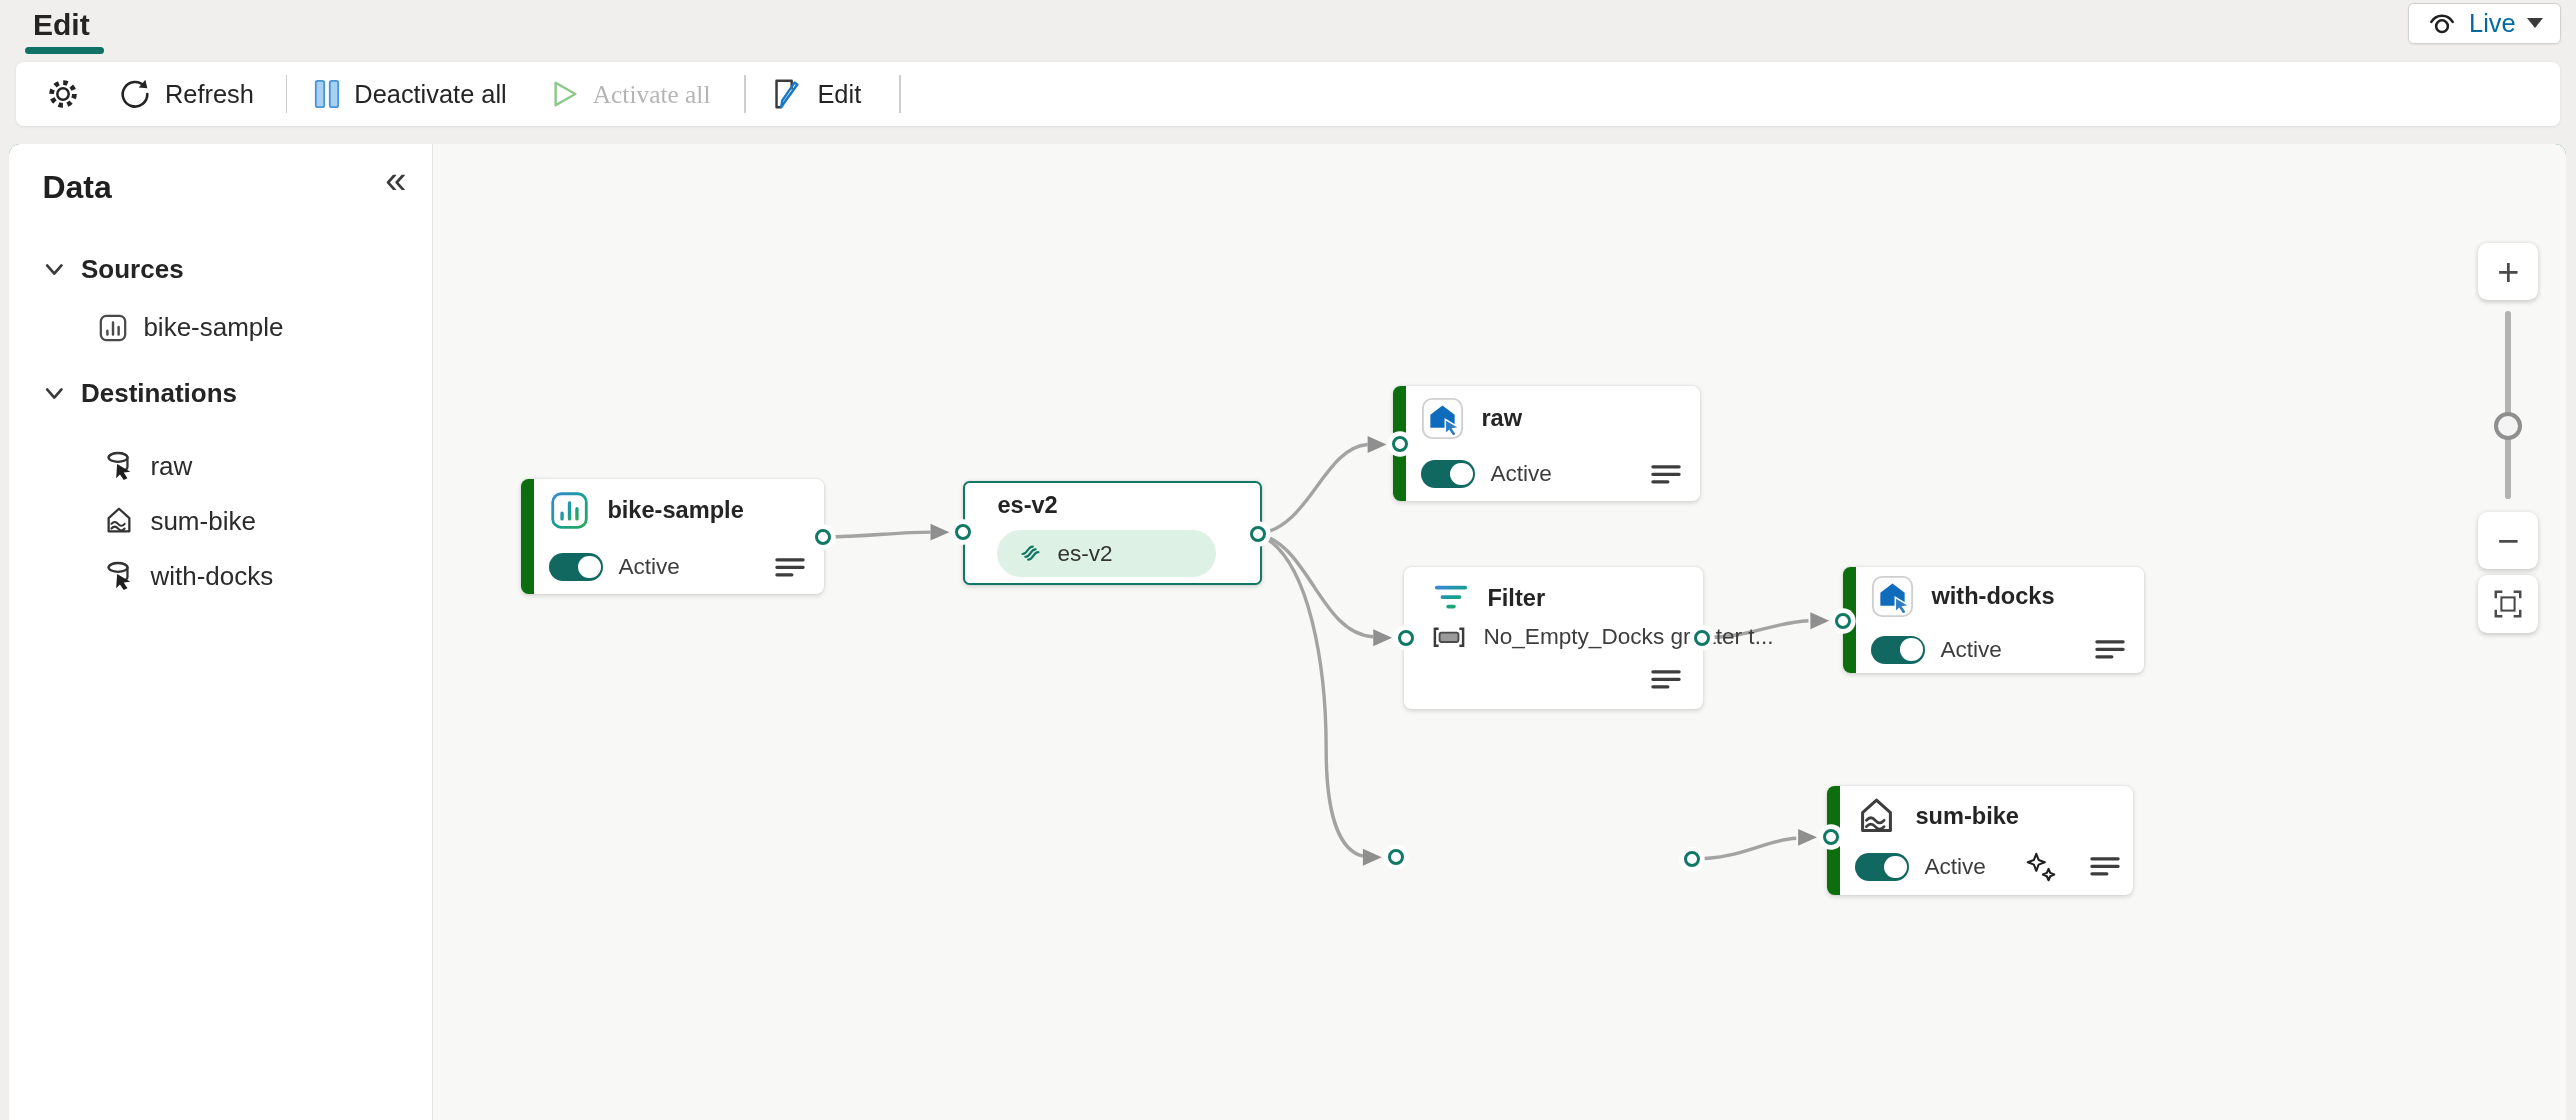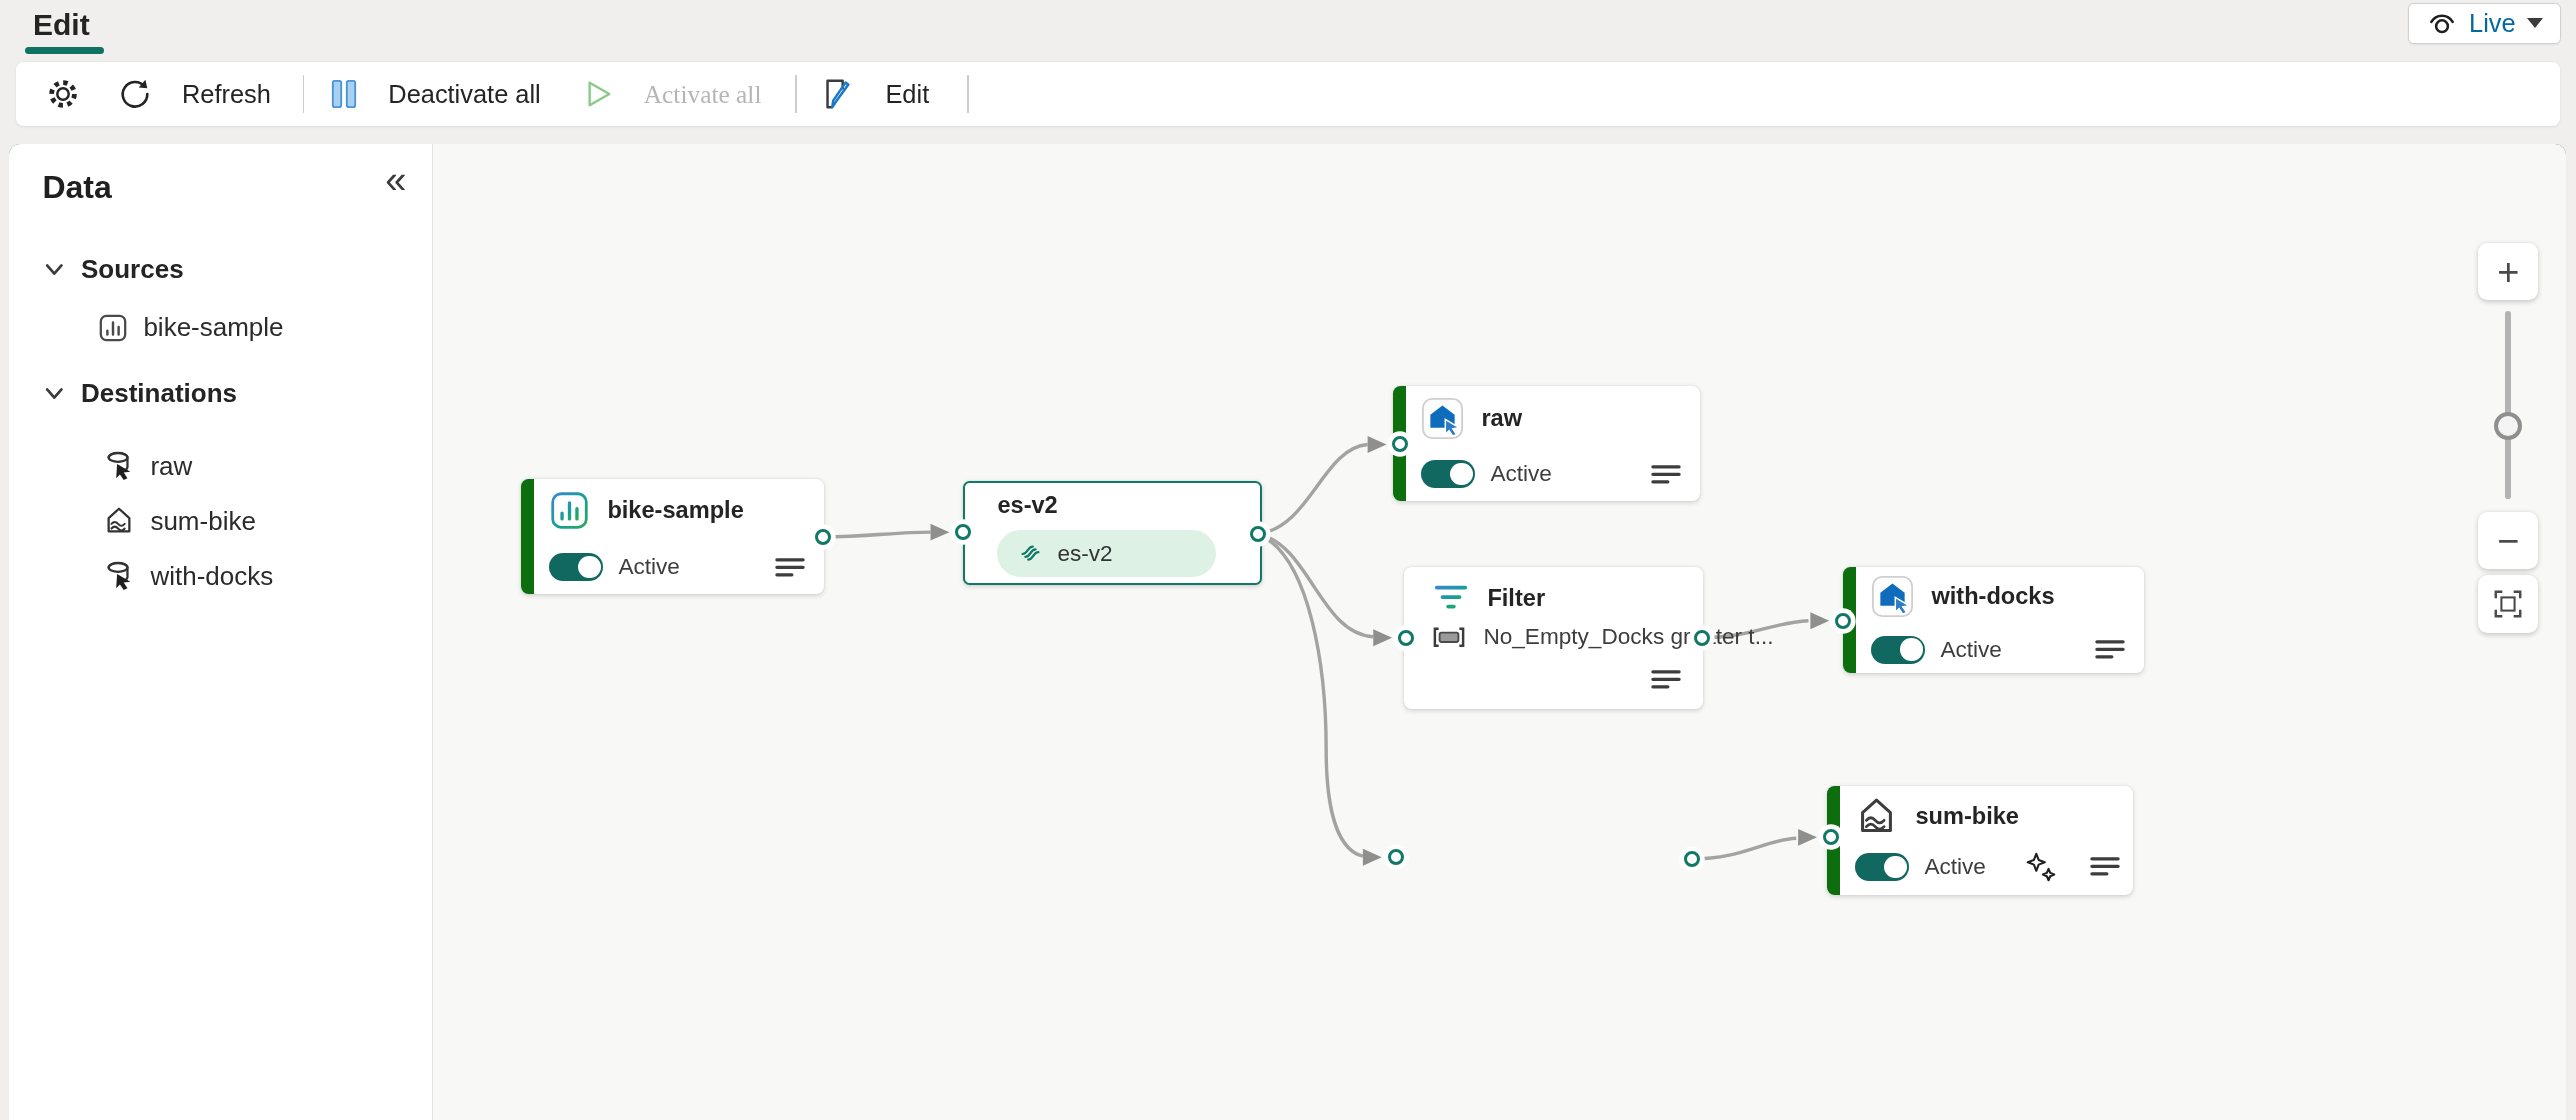--- a/index.html
+++ b/index.html
@@ -12,21 +12,21 @@
   .tab-underline { position:absolute; left:25.4px; top:47px; width:79px; height:6.6px; background:#0f7265; border-radius:3.8px; }
   .live-btn { position:absolute; right:15px; top:2.8px; height:41px; padding:0 17px; background:#fff;
               border:0.9px solid #d1d1d1; border-radius:5.7px; display:flex; align-items:center; gap:11.3px;
               box-shadow:0 0.9px 1.9px rgba(0,0,0,.07); cursor:pointer; }
   .live-btn span { font-size:25.4px; color:#0369a1; }
   .caret-down { width:0; height:0; border-left:8.5px solid transparent; border-right:8.5px solid transparent; border-top:10.4px solid #3b3b3b; }
 
   
   .toolbar { position:absolute; left:16px; top:62px; width:2544px; height:64px; background:#fff;
              border-radius:7.5px; display:flex; align-items:center; box-shadow:0 0.9px 2.8px rgba(0,0,0,.08); }
-  .tb-btn { display:flex; align-items:center; gap:30px; font-size:25.4px; color:#242424; cursor:pointer; white-space:nowrap; }
+  .tb-btn { display:flex; align-items:center; gap:13px; font-size:25.4px; color:#242424; cursor:pointer; white-space:nowrap; }
   .tb-btn.disabled { color:#b5b5b5; cursor:default;font-family:Liberation Serif, serif; }
   .tb-sep { width:1.4px; height:38px; background:#cfcdcb; }
 
   
   .content { position:absolute; left:9.4px; top:144px; width:2557px; height:976px;
              border-radius:11.3px 11.3px 0 0; overflow:hidden; display:flex; background:#15803d; }
   .sidebar { position:relative; width:424px; height:100%; background:#fff; border-right:1.9px solid #e3e3e3; flex:0 0 auto; }
   .sb-title { position:absolute; left:33px; top:24.5px; font-size:32px; font-weight:700; color:#1f1f1f; }
   .sb-collapse { position:absolute; right:26px; top:17px; font-size:38px; color:#3b3b3b; cursor:pointer; line-height:1; }
   .sb-row { position:absolute; display:flex; align-items:center; gap:15px; cursor:pointer; }

